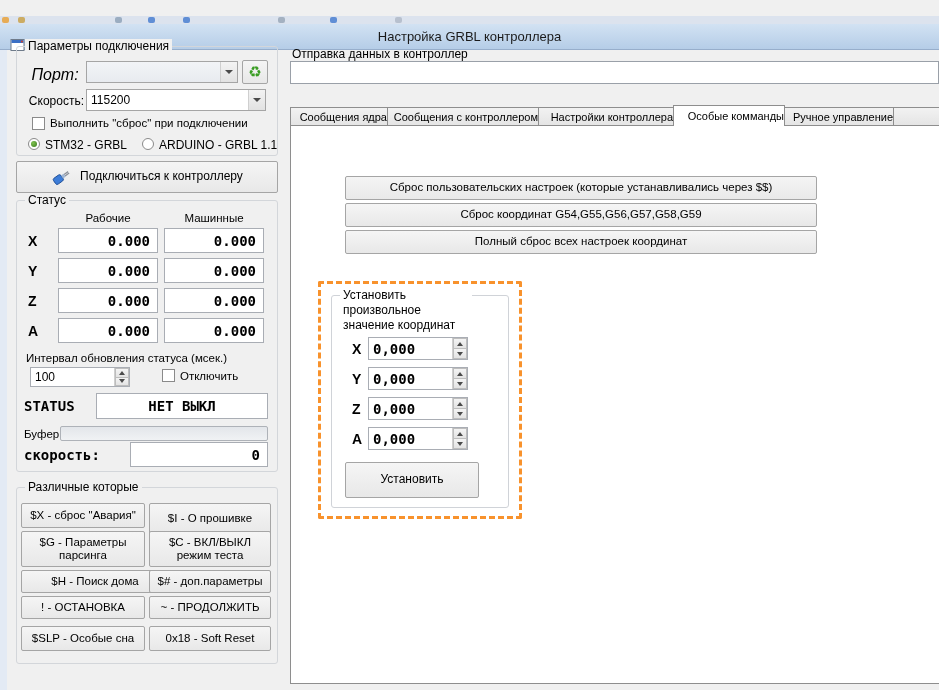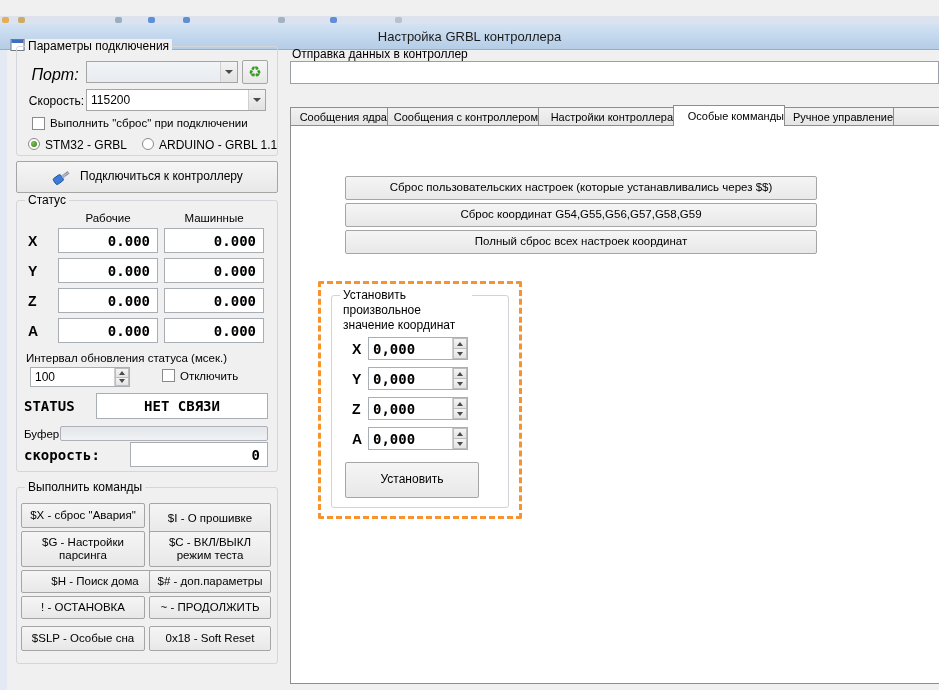--- a/index.html
+++ b/index.html
@@ -201,42 +201,42 @@
       <span class="spin-b">
           <i class="tri-down-s"></i>
         </span>
     </span>
   </div>
   <span class="checkbox" style="left:162px;top:369px;"></span>
   <span class="small-label" style="left:180px;top:370px;">Отключить</span>
 
   <span class="axis-label mono" style="left:24px;top:398px;">STATUS</span>
   <div class="txt mono val-field val-center" style="left:96px;top:393px;width:172px;height:26px;">
-      <span>НЕТ СВЯЗИ</span>
+      <span>НЕТ ВЫКЛ</span>
     </div>
 
   <span class="small-label" style="left:24px;top:428px;">Буфер</span>
   <div class="progress" style="left:60px;top:426px;width:208px;height:15px;"></div>
 
   <span class="axis-label mono" style="left:24px;top:447px;">скорость:</span>
   <div class="txt mono val-field val-right" style="left:130px;top:442px;width:138px;height:25px;">
       <span>0</span>
     </div>
 
   <div class="groupbox" style="left:16px;top:487px;width:262px;height:177px;">
-    <span class="gb-title">Выполнить команды</span>
+    <span class="gb-title">Различные которые</span>
   </div>
   <div class="btn" style="left:21px;top:503px;width:124px;height:25px;">
       <span>$X - сброс "Авария"</span>
     </div>
   <div class="btn" style="left:149px;top:503px;width:122px;height:32px;">
       <span>$I - О прошивке</span>
     </div>
   <div class="btn" style="left:21px;top:531px;width:124px;height:36px;">
-      <span>$G - Настройки парсинга</span>
+      <span>$G - Параметры парсинга</span>
     </div>
   <div class="btn" style="left:149px;top:531px;width:122px;height:36px;">
       <span>$C - ВКЛ/ВЫКЛ режим теста</span>
     </div>
   <div class="btn" style="left:21px;top:570px;width:148px;height:23px;">
       <span>$H - Поиск дома</span>
     </div>
   <div class="btn" style="left:149px;top:570px;width:122px;height:23px;">
       <span>$# - доп.параметры</span>
     </div>

